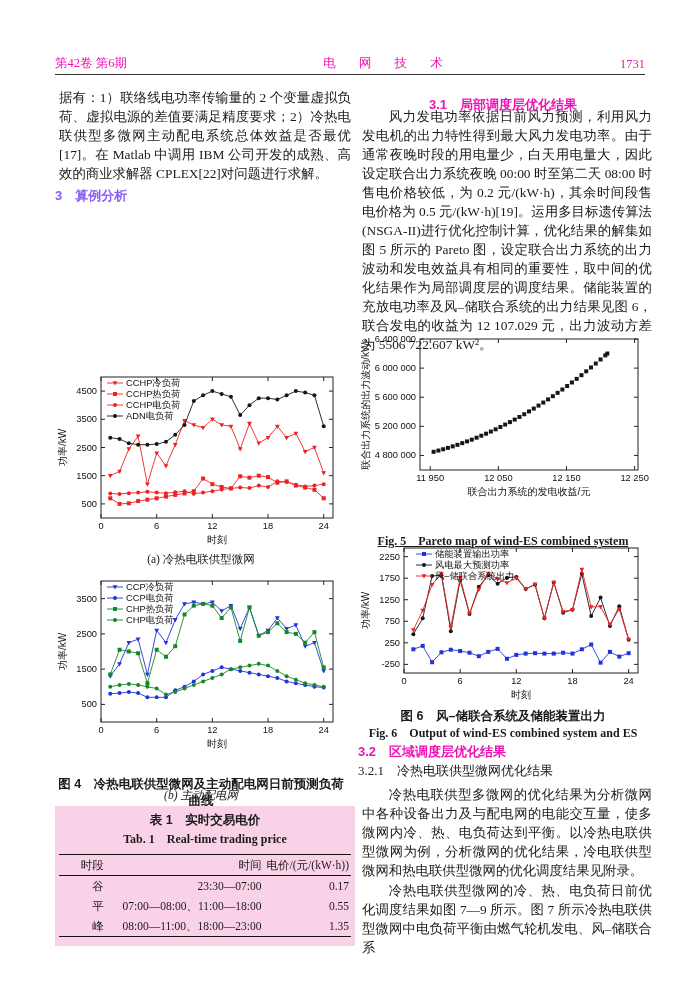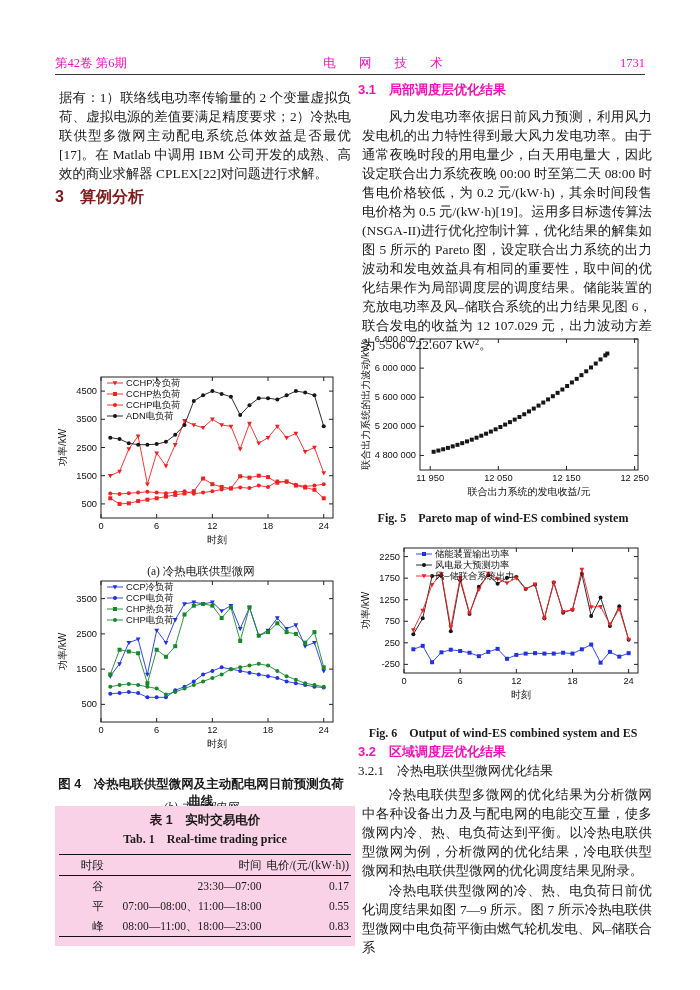--- a/index.html
+++ b/index.html
@@ -2,31 +2,31 @@
 <html><head>
 <meta charset="utf-8">
 <style>
   html,body{margin:0;padding:0;background:#ffffff;}
   .page{position:relative;width:700px;height:990px;background:#ffffff;overflow:hidden;
         font-family:"Liberation Serif","DejaVu Serif",serif;color:#1a1a1a;}
   .abs{position:absolute;}
   .lcol{left:55px;width:292px;}
   .rcol{left:358px;width:290px;}
   .header{position:absolute;left:55px;width:590px;top:55px;display:flex;justify-content:space-between;
-          align-items:center;color:#ee13b6;font-size:12.5px;gap:48px;}
+          align-items:flex-end;color:#ee13b6;font-size:12.5px;gap:48px;}
   .header .hc{letter-spacing:10px;margin-left:29px;}
   .hrule{position:absolute;left:55px;width:590px;top:74px;border-top:1.6px solid #333;height:0;}
   .para{font-size:13.4px;line-height:19px;text-align:justify;margin:4px;}
   .indent{text-indent:2em;}
-  .h1{font-size:16px;font-weight:bold;color:#7f1d1d;margin:0;
+  .h1{font-size:13px;font-weight:bold;color:#8b5cf6;margin:0;
       font-family:"Liberation Sans","DejaVu Sans",sans-serif;}
   .h2{font-size:13px;font-weight:bold;color:#ee13b6;margin:0;
       font-family:"Liberation Sans","DejaVu Sans",sans-serif;}
   .h3b{font-size:13px;font-weight:normal;color:#1a1a1a;margin:0;}
-  .subcap{font-size:11.5px;text-align:center;margin-top:12px;}
+  .subcap{font-size:11.5px;text-align:center;}
   .capzh{font-size:12.5px;font-weight:bold;text-align:center;
          font-family:"Liberation Sans","DejaVu Sans",sans-serif;}
   .capen{font-size:12px;font-weight:bold;text-align:center;}
   .chart svg{display:block;}
   svg text{font-family:"Liberation Sans","DejaVu Sans",sans-serif;}
   .tablebox{background:#fad2e7;padding:6px 4px 9px;}
   .tabzh{font-size:12.5px;font-weight:bold;text-align:center;
          font-family:"Liberation Sans","DejaVu Sans",sans-serif;}
   .taben{font-size:12px;font-weight:bold;text-align:center;margin-top:2px;}
   table{width:100%;border-collapse:collapse;font-size:11.5px;margin-top:6px;}
@@ -373,27 +373,27 @@
             <td>0.17</td>
           </tr>
           <tr>
             <td>平</td>
             <td>07:00—08:00、11:00—18:00</td>
             <td>0.55</td>
           </tr>
           <tr>
             <td>峰</td>
             <td>08:00—11:00、18:00—23:00</td>
-            <td>0.83</td>
+            <td>1.35</td>
           </tr>
         </tbody>
       </table>
   </div>
 
-  <h3 class="abs rcol h2" style="top:81px;">3.1　局部调度层优化结果</h3>
+  <h3 class="abs rcol h2" style="top:96px;text-align:center;">3.1　局部调度层优化结果</h3>
 
   <p class="abs rcol para indent" style="top:103px;">风力发电功率依据日前风力预测，利用风力发电机的出力特性得到最大风力发电功率。由于通常夜晚时段的用电量少，白天用电量大，因此设定联合出力系统夜晚 00:00 时至第二天 08:00 时售电价格较低，为 0.2 元/(kW·h)，其余时间段售电价格为 0.5 元/(kW·h)[19]。运用多目标遗传算法(NSGA-II)进行优化控制计算，优化结果的解集如图 5 所示的 Pareto 图，设定联合出力系统的出力波动和发电效益具有相同的重要性，取中间的优化结果作为局部调度层的调度结果。储能装置的充放电功率及风–储联合系统的出力结果见图 6，联合发电的收益为 12 107.029 元，出力波动方差为 5506 722.607 kW²。</p>
 
   <div class="abs rcol chart" style="top:332px;">
       <svg width="292" height="170" viewBox="0 0 292 170">
         <rect x="62" y="7" width="218" height="131" fill="none" stroke="#222" stroke-width="1"></rect>
         <line x1="72.21875" y1="138" x2="72.21875" y2="134" stroke="#222"></line>
         <line x1="72.21875" y1="7" x2="72.21875" y2="11" stroke="#222"></line>
         <text x="72.21875" y="149" text-anchor="middle" font-size="9.3" fill="#111">11 950</text>
         <line x1="140.34375" y1="138" x2="140.34375" y2="134" stroke="#222"></line>
@@ -455,21 +455,21 @@
         <rect x="216.6875" y="44.88222222222221" width="4" height="4" fill="#161616"></rect>
         <rect x="221.45624999999998" y="41.17055555555555" width="4" height="4" fill="#161616"></rect>
         <rect x="226.225" y="37.31333333333333" width="4" height="4" fill="#161616"></rect>
         <rect x="230.99375" y="33.45611111111111" width="4" height="4" fill="#161616"></rect>
         <rect x="235.76250000000002" y="29.526111111111106" width="4" height="4" fill="#161616"></rect>
         <rect x="240.53125" y="25.450555555555553" width="4" height="4" fill="#161616"></rect>
         <rect x="245.29999999999998" y="21.375" width="4" height="4" fill="#161616"></rect>
         <rect x="247.34375" y="19.555555555555557" width="4" height="4" fill="#161616"></rect>
       </svg>
     </div>
-  <div class="abs rcol capen" style="top:510px;">Fig. 5　Pareto map of wind-ES combined system</div>
+  <div class="abs rcol capen" style="top:533px;text-decoration:underline;">Fig. 5　Pareto map of wind-ES combined system</div>
 
   <div class="abs rcol chart" style="top:541px;">
       <svg width="292" height="164" viewBox="0 0 292 164">
         <rect x="46" y="7" width="234" height="125" fill="none" stroke="#222" stroke-width="1"></rect>
         <line x1="46" y1="132" x2="46" y2="128" stroke="#222"></line>
         <line x1="46" y1="7" x2="46" y2="11" stroke="#222"></line>
         <text x="46" y="143" text-anchor="middle" font-size="9.3" fill="#111">0</text>
         <line x1="102.16" y1="132" x2="102.16" y2="128" stroke="#222"></line>
         <line x1="102.16" y1="7" x2="102.16" y2="11" stroke="#222"></line>
         <text x="102.16" y="143" text-anchor="middle" font-size="9.3" fill="#111">6</text>
@@ -581,20 +581,21 @@
         <rect x="64" y="11" width="4" height="4" fill="#2233dd"></rect>
         <text x="77" y="16" font-size="9.3" fill="#111">储能装置输出功率</text>
         <line x1="58" y1="24" x2="74" y2="24" stroke="#161616" stroke-width="0.9"></line>
         <circle cx="66" cy="24" r="2" fill="#161616"></circle>
         <text x="77" y="27" font-size="9.3" fill="#111">风电最大预测功率</text>
         <line x1="58" y1="35" x2="74" y2="35" stroke="#ee2222" stroke-width="0.9"></line>
         <path d="M63.6 33.3L68.4 33.3L66 37.6Z" fill="#ee2222"></path>
         <text x="77" y="38" font-size="9.3" fill="#111">风–储联合系统出力</text>
       </svg>
     </div>
+  <div class="abs rcol capzh" style="top:708px;">图 6　风–储联合系统及储能装置出力</div>
   <div class="abs rcol capen" style="top:725px;">Fig. 6　Output of wind-ES combined system and ES</div>
 
   <h3 class="abs rcol h2" style="top:743px;">3.2　区域调度层优化结果</h3>
   <h4 class="abs rcol h3b" style="top:762px;">3.2.1　冷热电联供型微网优化结果</h4>
 
   <p class="abs rcol para indent" style="top:781px;">冷热电联供型多微网的优化结果为分析微网中各种设备出力及与配电网的电能交互量，使多微网内冷、热、电负荷达到平衡。以冷热电联供型微网为例，分析微网的优化结果，冷电联供型微网和热电联供型微网的优化调度结果见附录。</p>
   <p class="abs rcol para indent" style="top:877px;">冷热电联供型微网的冷、热、电负荷日前优化调度结果如图 7—9 所示。图 7 所示冷热电联供型微网中电负荷平衡由燃气轮机发电、风–储联合系</p>
 
 </div>
 

